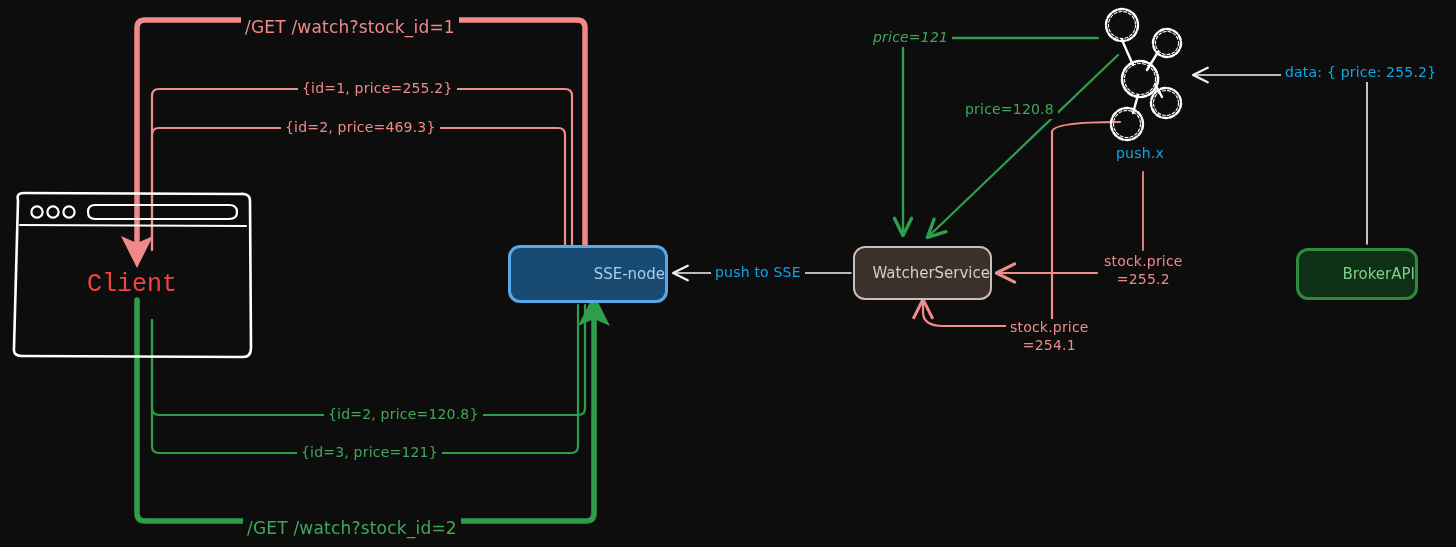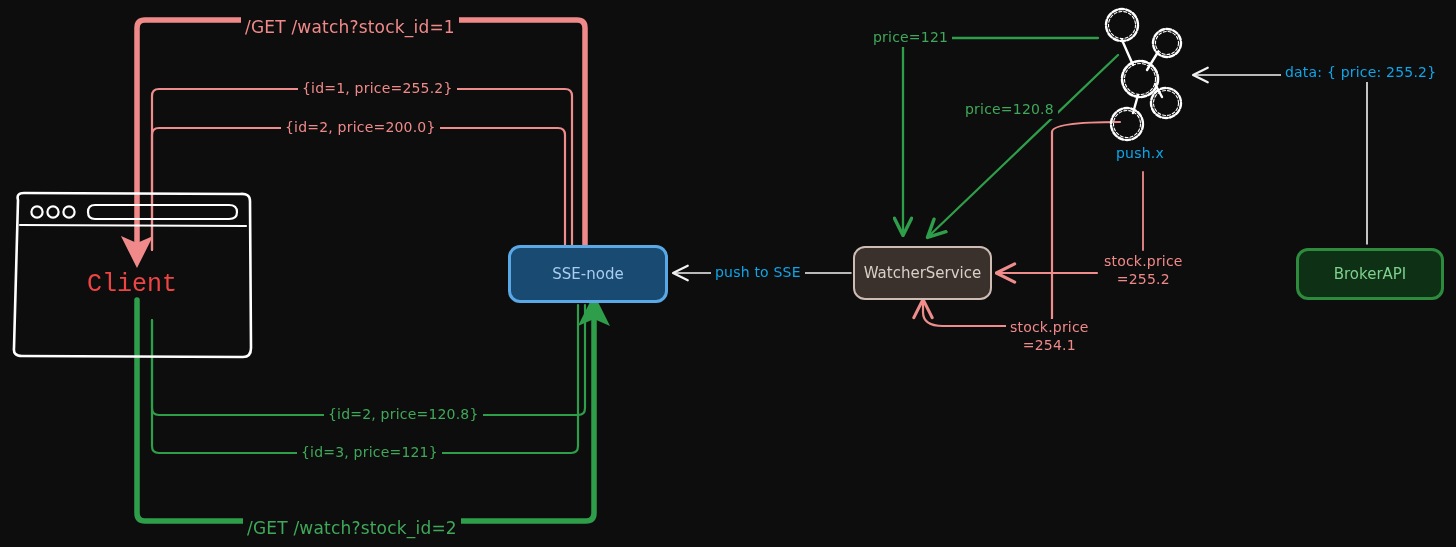--- a/index.html
+++ b/index.html
@@ -40,40 +40,40 @@
   .edge-label.red   { color: #f08a8a; }
   .edge-label.green { color: #3fa85a; }
   .edge-label.white { color: #0ea5e9; }
   .label-big { font-size: 17px; margin-top: 7px; }
   .label-two-line { text-align: center; }
 
   .node-box {
     position: absolute;
     display: flex;
     align-items: center;
-    justify-content: center;
+    justify-content: flex-end;
     border-radius: 12px;
     font-family: "DejaVu Sans", sans-serif;
     font-size: 15px;
     box-sizing: border-box;
   }
   #node-sse {
     left: 508px; top: 245px; width: 160px; height: 58px;
     background: #184a72;
     border: 3px solid #5aa9e6;
     color: #a8cdf0;
   }
   #node-watcher {
     left: 853px; top: 246px; width: 139px; height: 54px;
     background: #3a312c;
     border: 2px solid #cdbdb4;
     color: #d9cfc8;
   }
   #node-broker {
-    left: 1296px; top: 248px; width: 148px; height: 52px;
+    left: 1296px; top: 248px; width: 122px; height: 52px;
     background: #0e3015;
     border: 3px solid #2e8b3d;
     color: #7fd08e;
   }
   #client-label {
     position: absolute;
     left: 12px; top: 270px; width: 240px;
     text-align: center;
     color: #ef4444;
     font-size: 25px;
@@ -200,31 +200,31 @@
   <div class="node-box" id="node-broker">
     <span>BrokerAPI</span>
   </div>
 
   <div id="client-label">Client</div>
 
   <div class="edge-label red label-big" style="left:241px; top:10px;">/GET /watch?stock_id=1</div>
 
   <div class="edge-label red" style="left:298px; top:80px;">{id=1, price=255.2}</div>
 
-  <div class="edge-label red" style="left:281px; top:119px;">{id=2, price=200.0}</div>
+  <div class="edge-label red" style="left:281px; top:119px;">{id=2, price=469.3}</div>
 
   <div class="edge-label green" style="left:288px; top:406px;margin-left:36px;">{id=2, price=120.8}</div>
 
   <div class="edge-label green" style="left:297px; top:444px;">{id=3, price=121}</div>
 
   <div class="edge-label green label-big" style="left:243px; top:511px;">/GET /watch?stock_id=2</div>
 
   <div class="edge-label white" style="left:711px; top:264px;">push to SSE</div>
 
-  <div class="edge-label green" style="left:869px; top:29px;">price=121</div>
+  <div class="edge-label green" style="left:869px; top:29px;font-style:italic;">price=121</div>
 
   <div class="edge-label green" style="left:961px; top:101px;">price=120.8</div>
 
   <div class="edge-label white" style="left:1281px; top:64px;">data: { price: 255.2}</div>
 
   <div class="edge-label white" style="left:1112px; top:145px;">push.x</div>
 
   <div class="edge-label red label-two-line" style="left:1100px; top:253px;">
     <div>stock.price</div>
     <div>=255.2</div>

